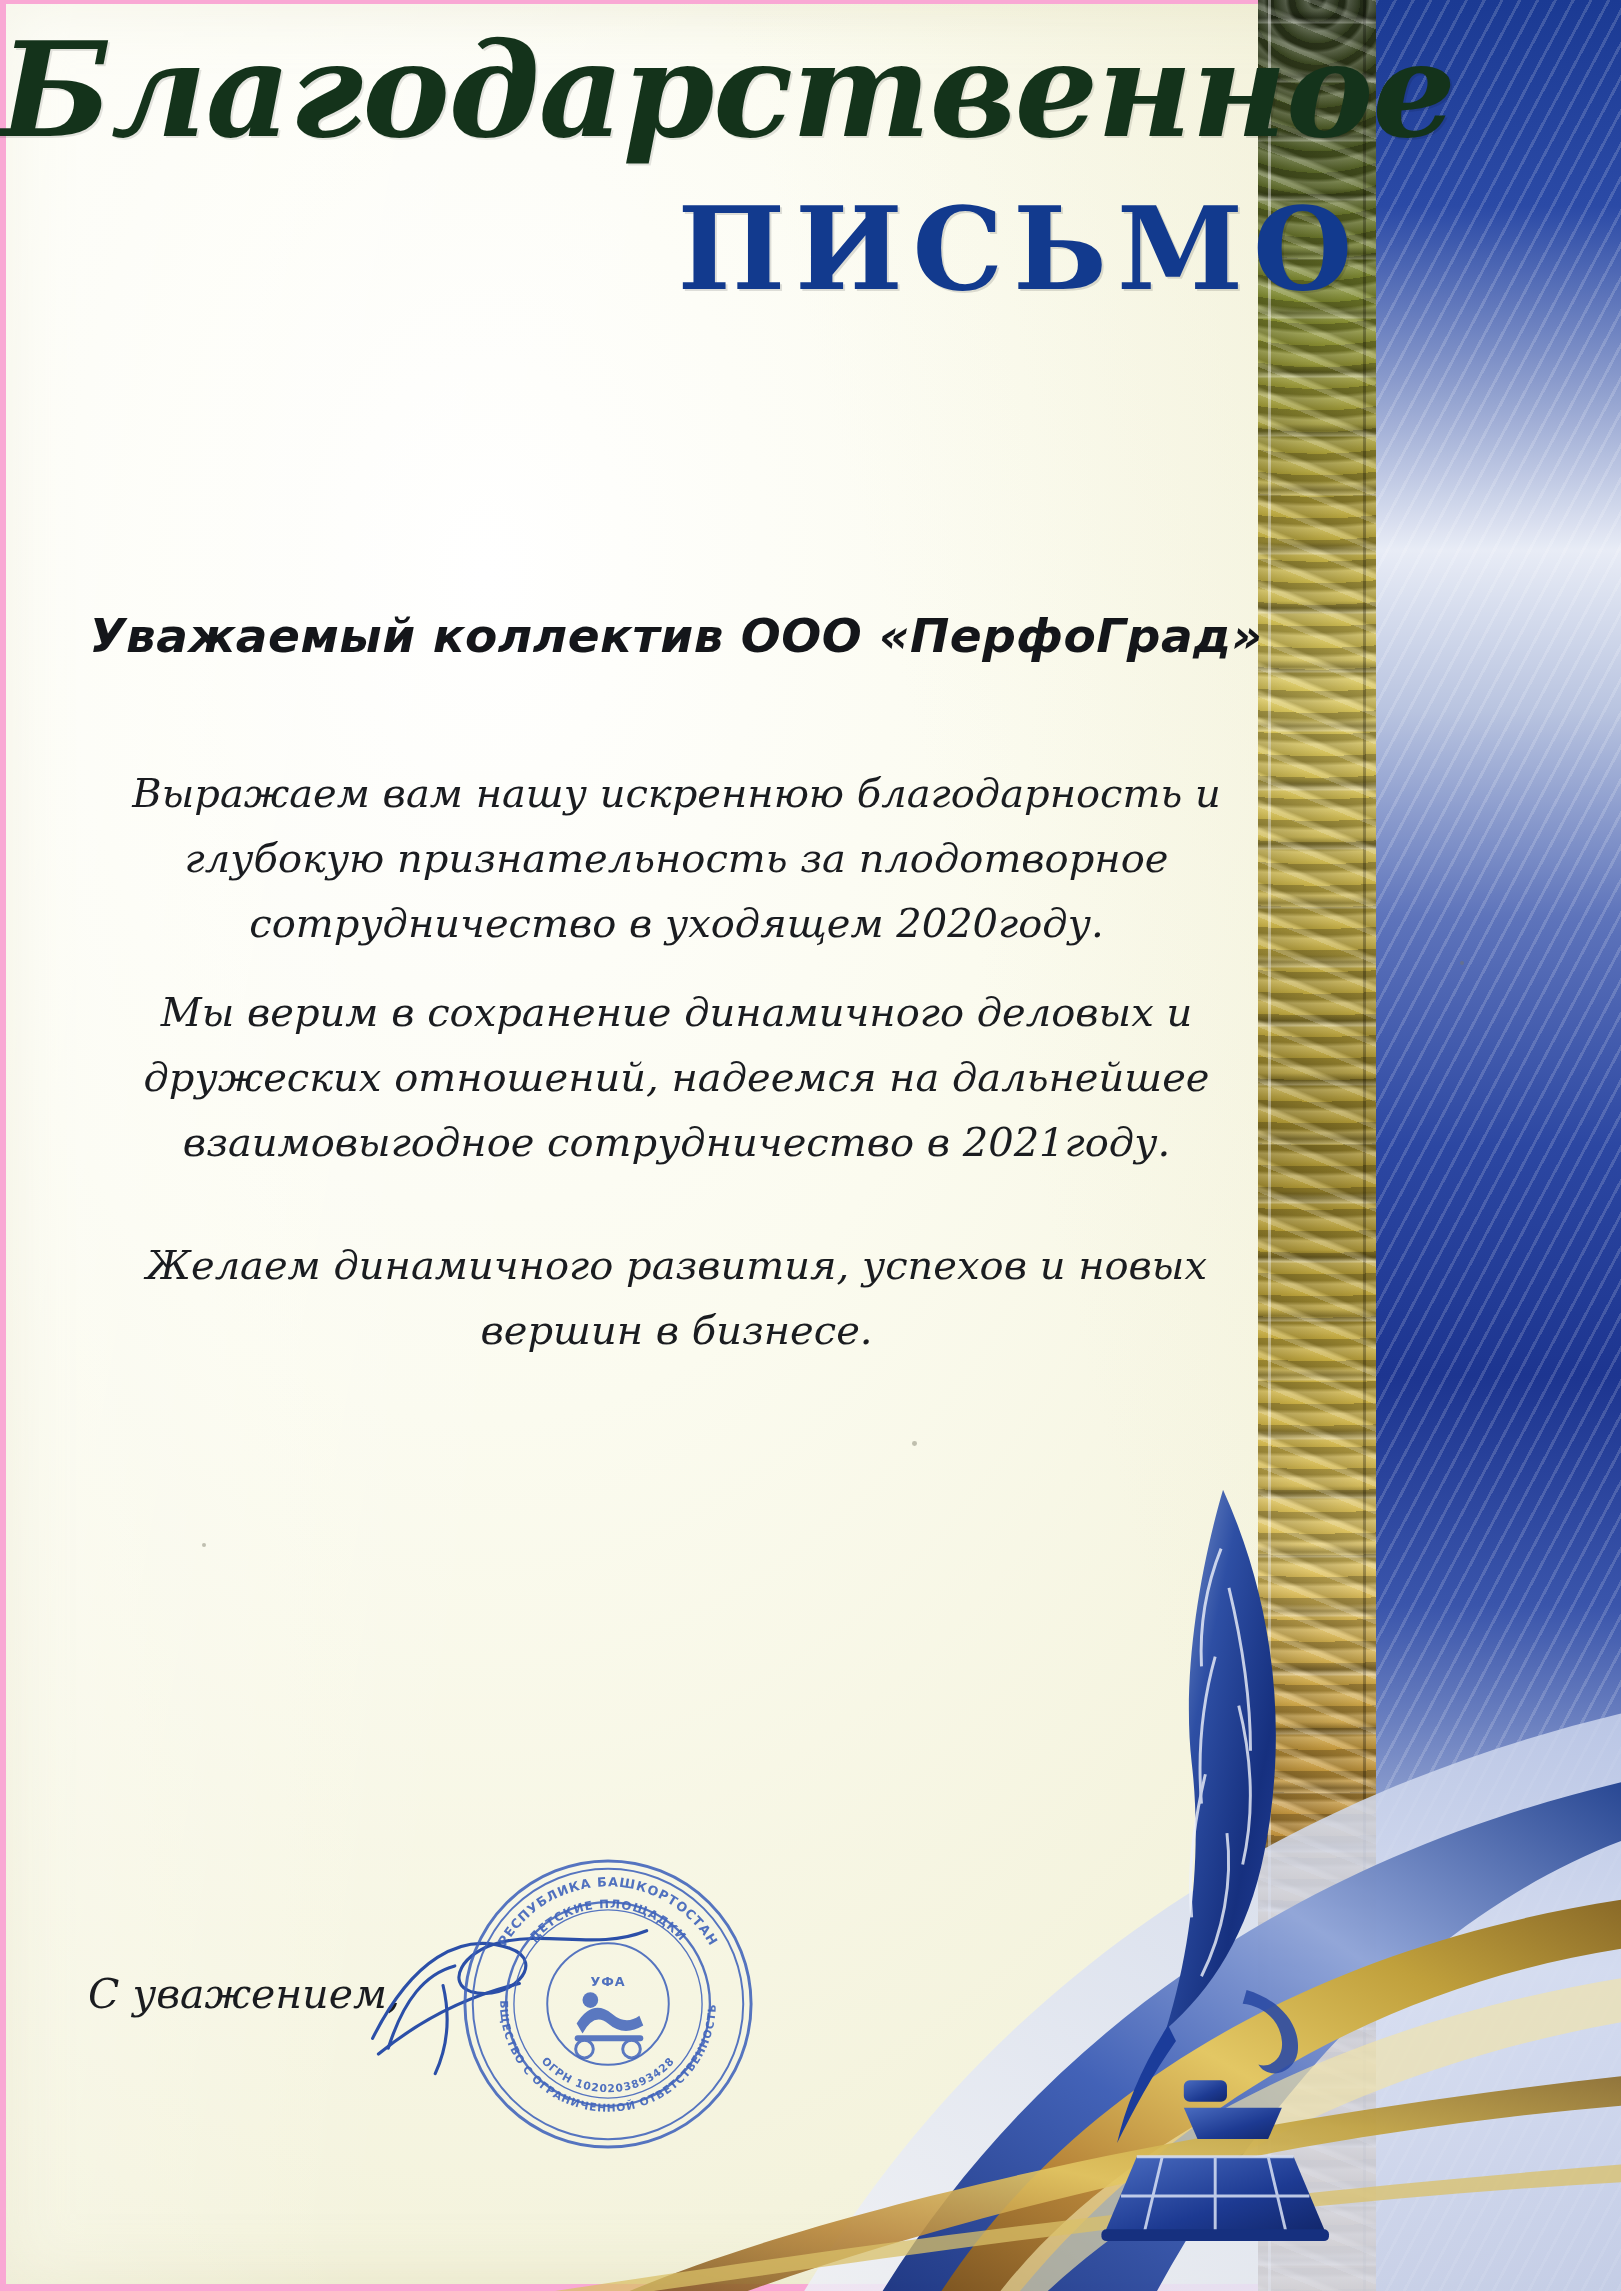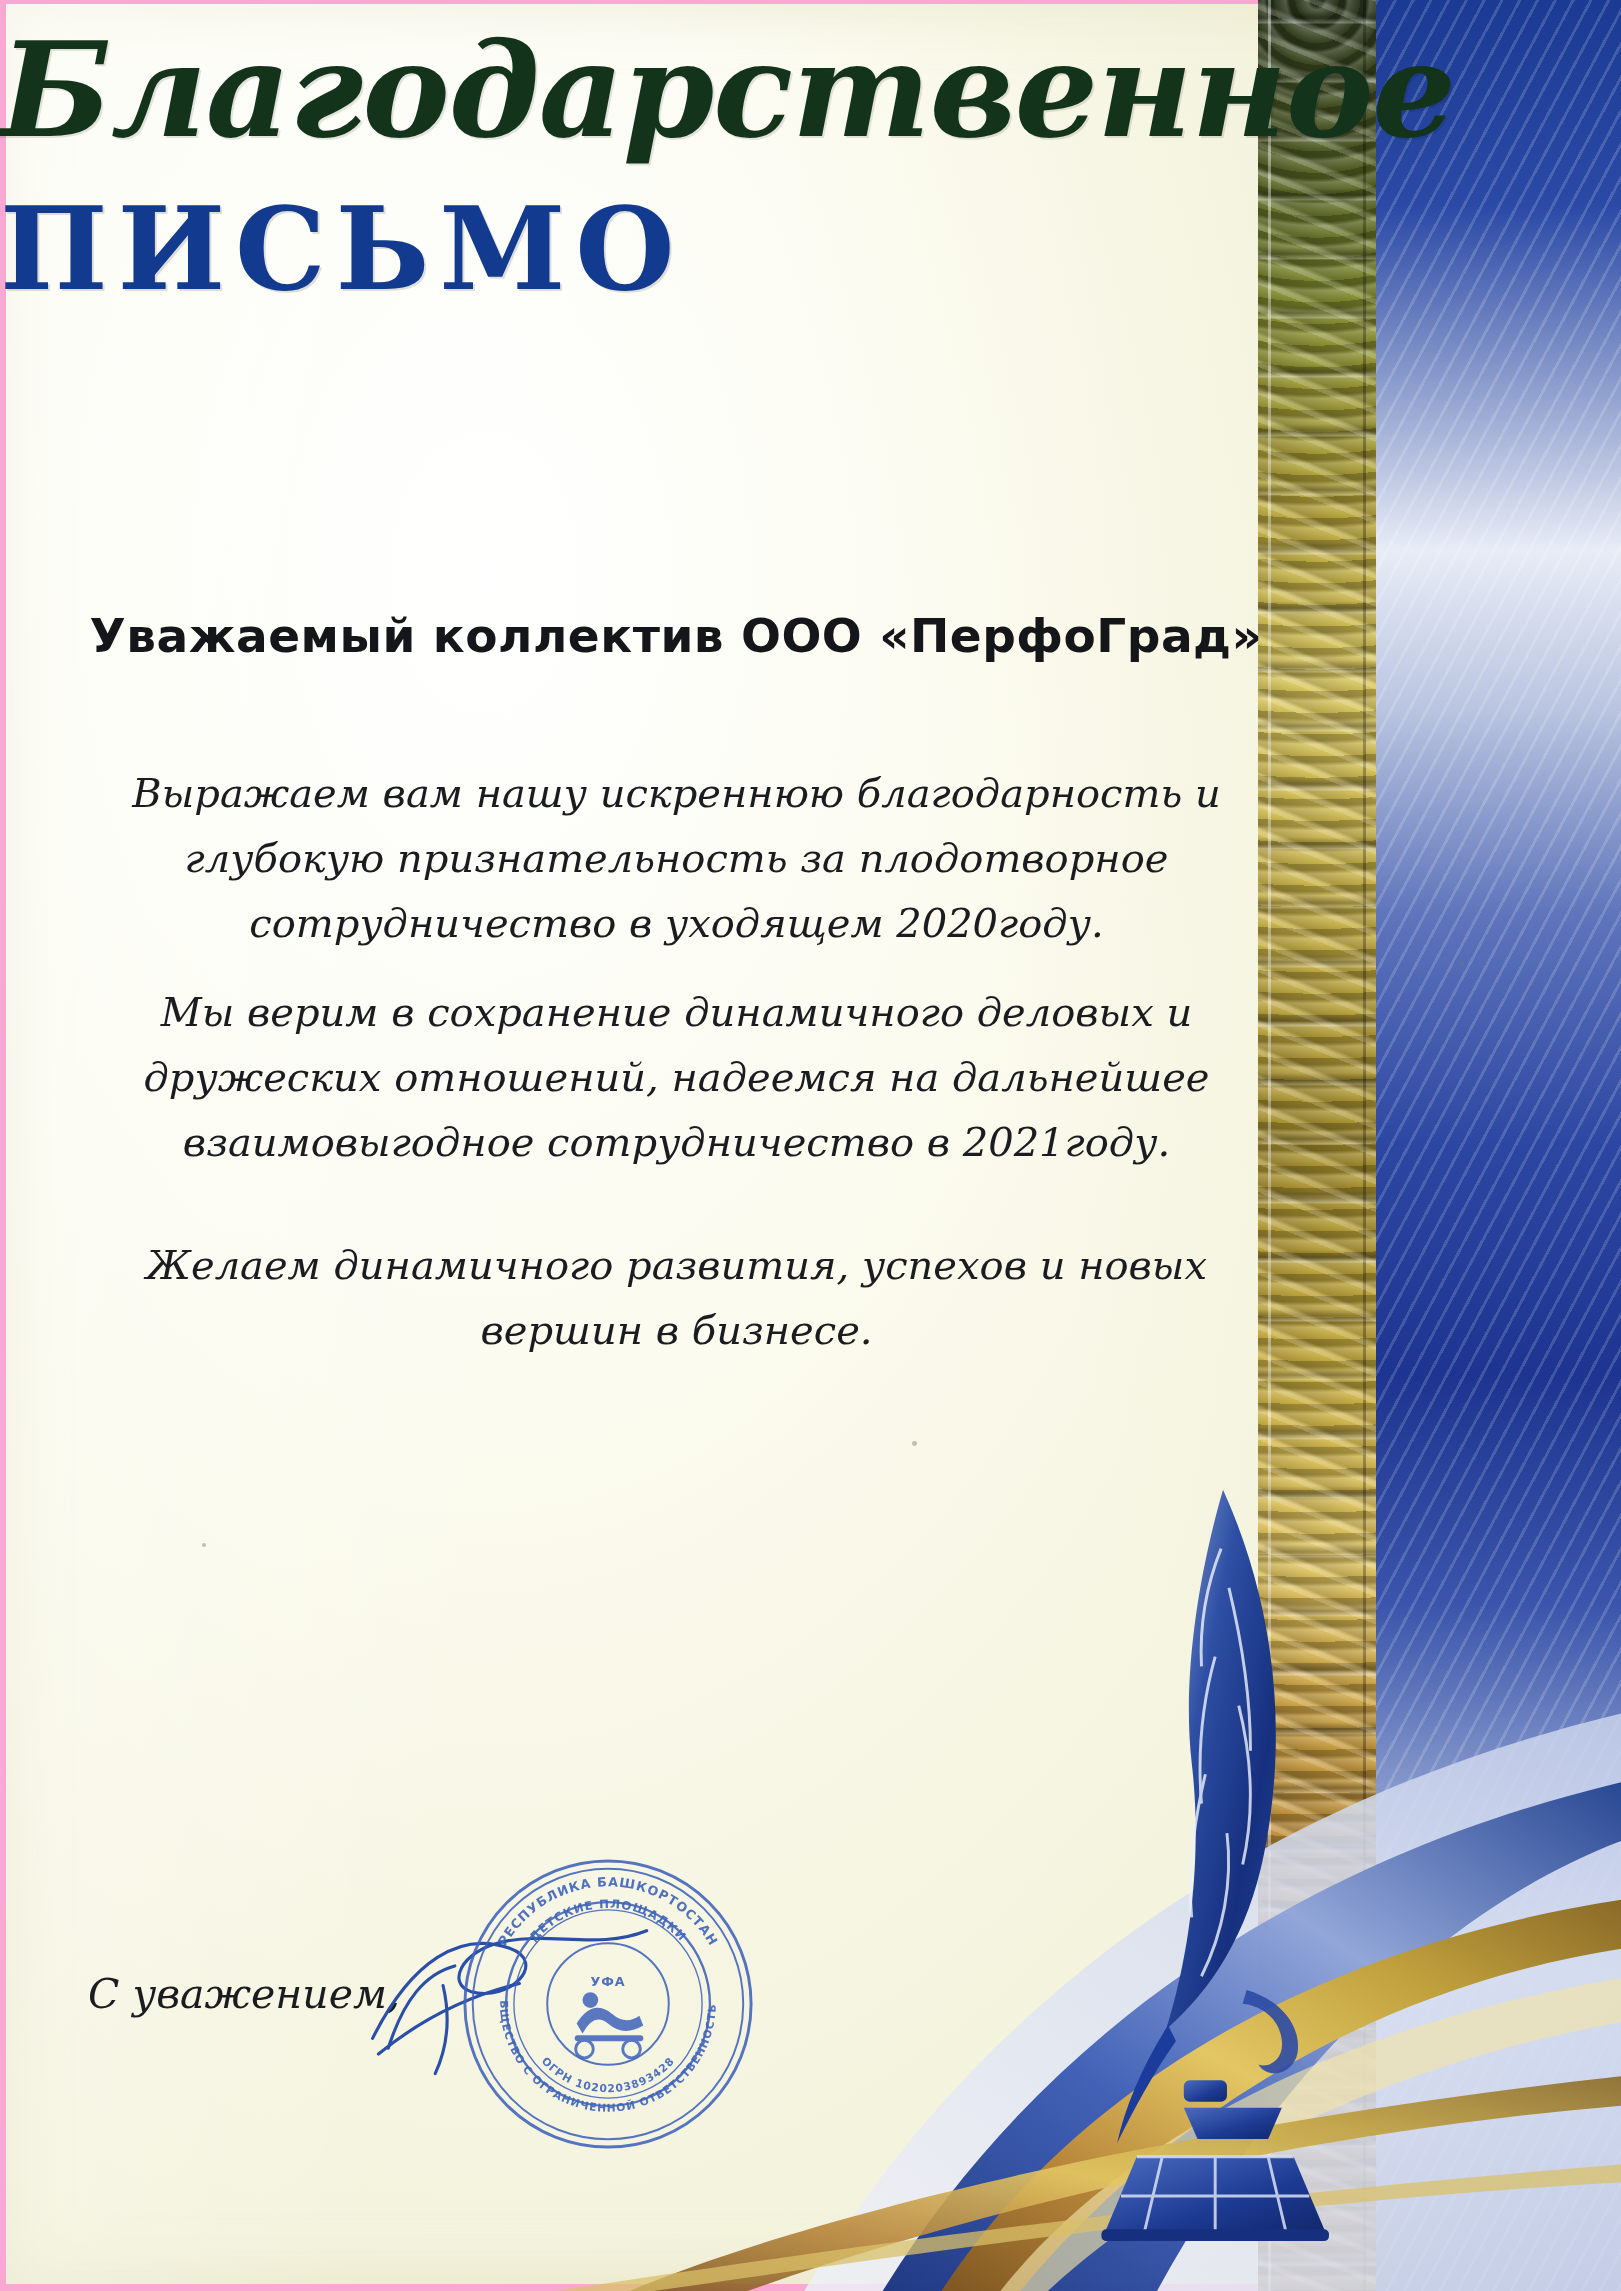--- a/index.html
+++ b/index.html
@@ -173,38 +173,39 @@
     line-height: 1.1;
     color: #14331b;
     letter-spacing: -1px;
     text-shadow: 2px 2px 0 rgba(0,0,0,0.10);
   }
   .title-block {
     position: absolute;
     left: 0;
     top: 182px;
     width: 1362px;
-    text-align: left;
+    text-align: right;
     font-family: "DejaVu Serif", serif;
     font-weight: 700;
     font-size: 114px;
     letter-spacing: 9.8px;
     color: #123a8e;
     text-shadow: 2px 2px 0 rgba(0,0,0,0.12);
   }
 
   
   .addressee {
     position: absolute;
     left: 78px;
     top: 608px;
     width: 1196px;
     text-align: center;
     font-family: "DejaVu Sans", sans-serif;
     font-weight: 700;
+    font-style: italic;
     font-size: 47px;
     color: #14161a;
     letter-spacing: 0.5px;
   }
   .para {
     position: absolute;
     left: 108px;
     width: 1137px;
     text-align: center;
     font-family: "DejaVu Serif", serif;

